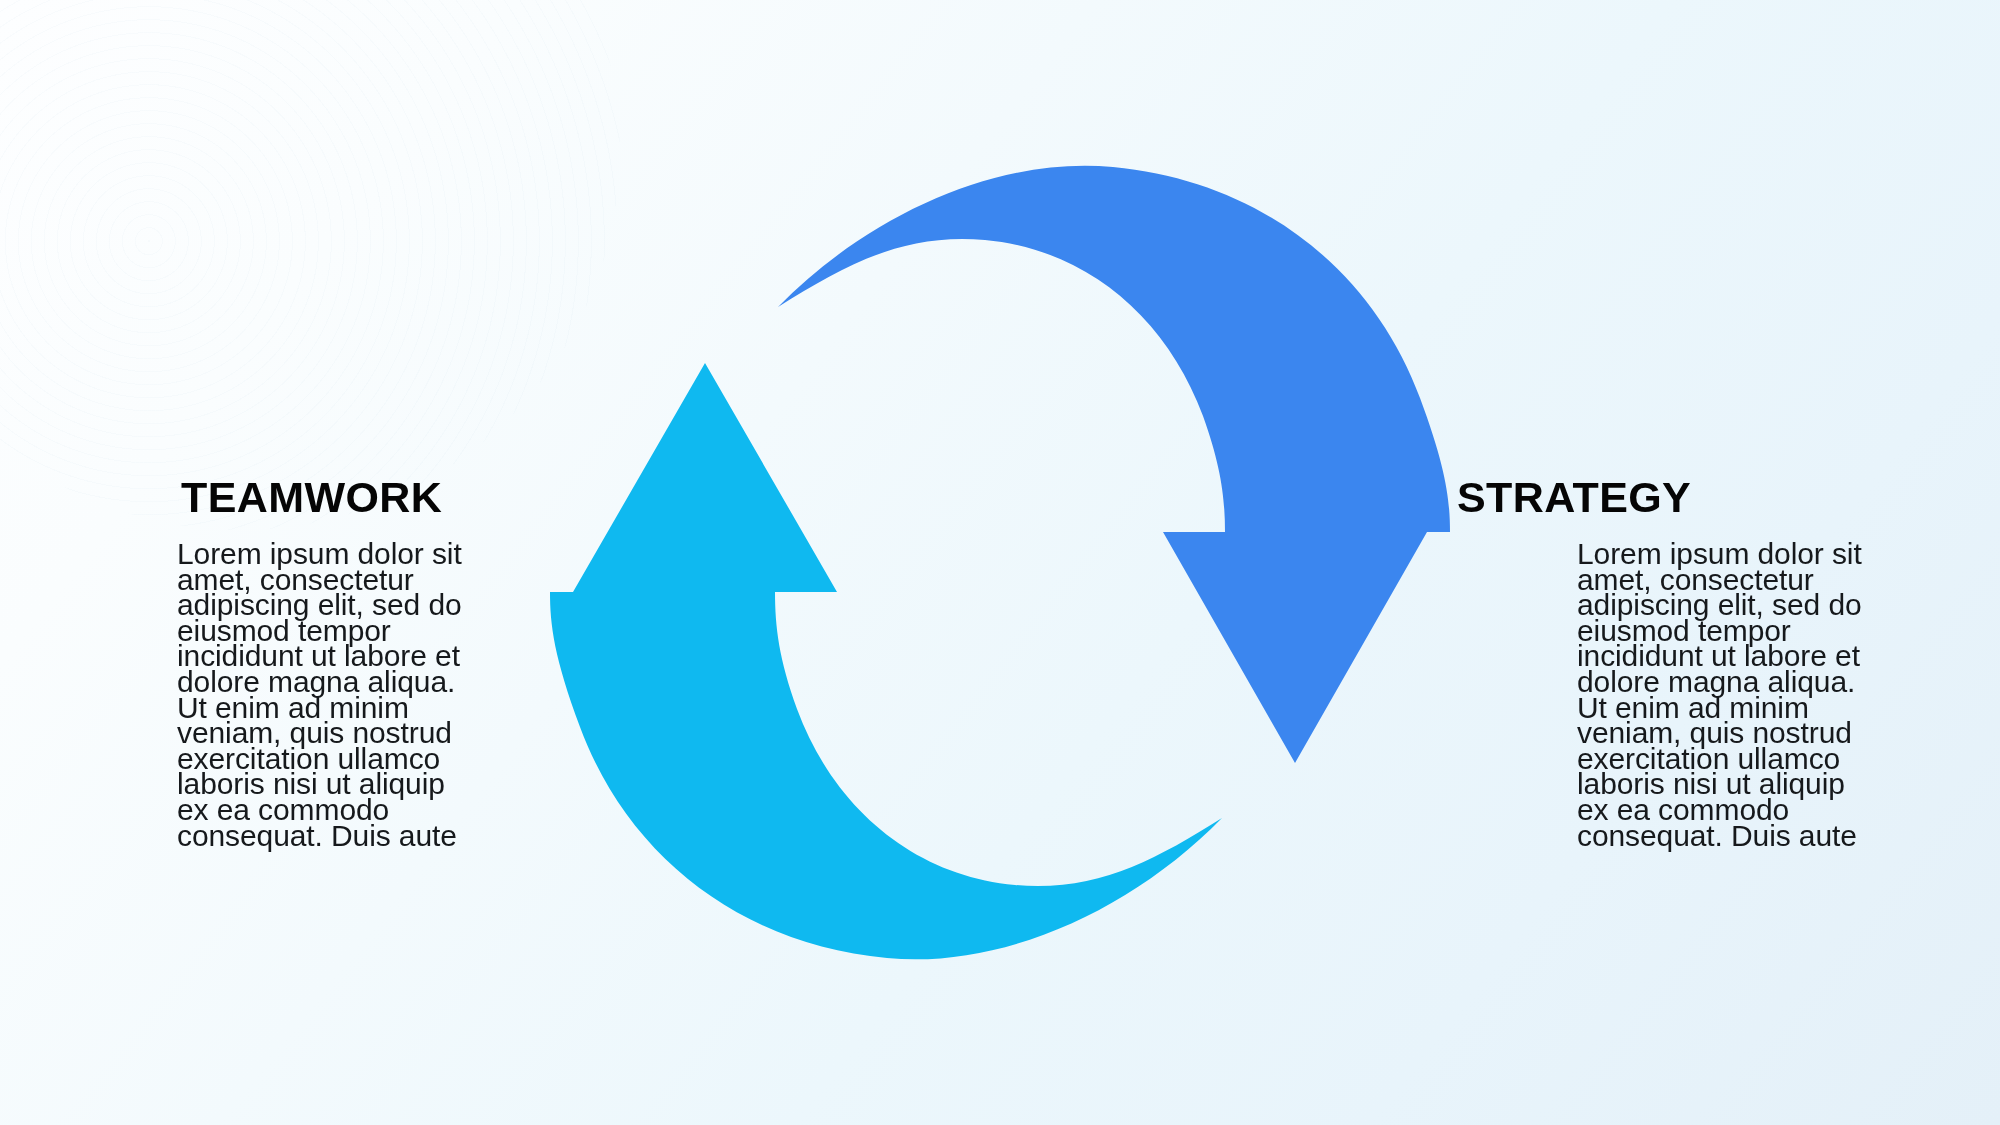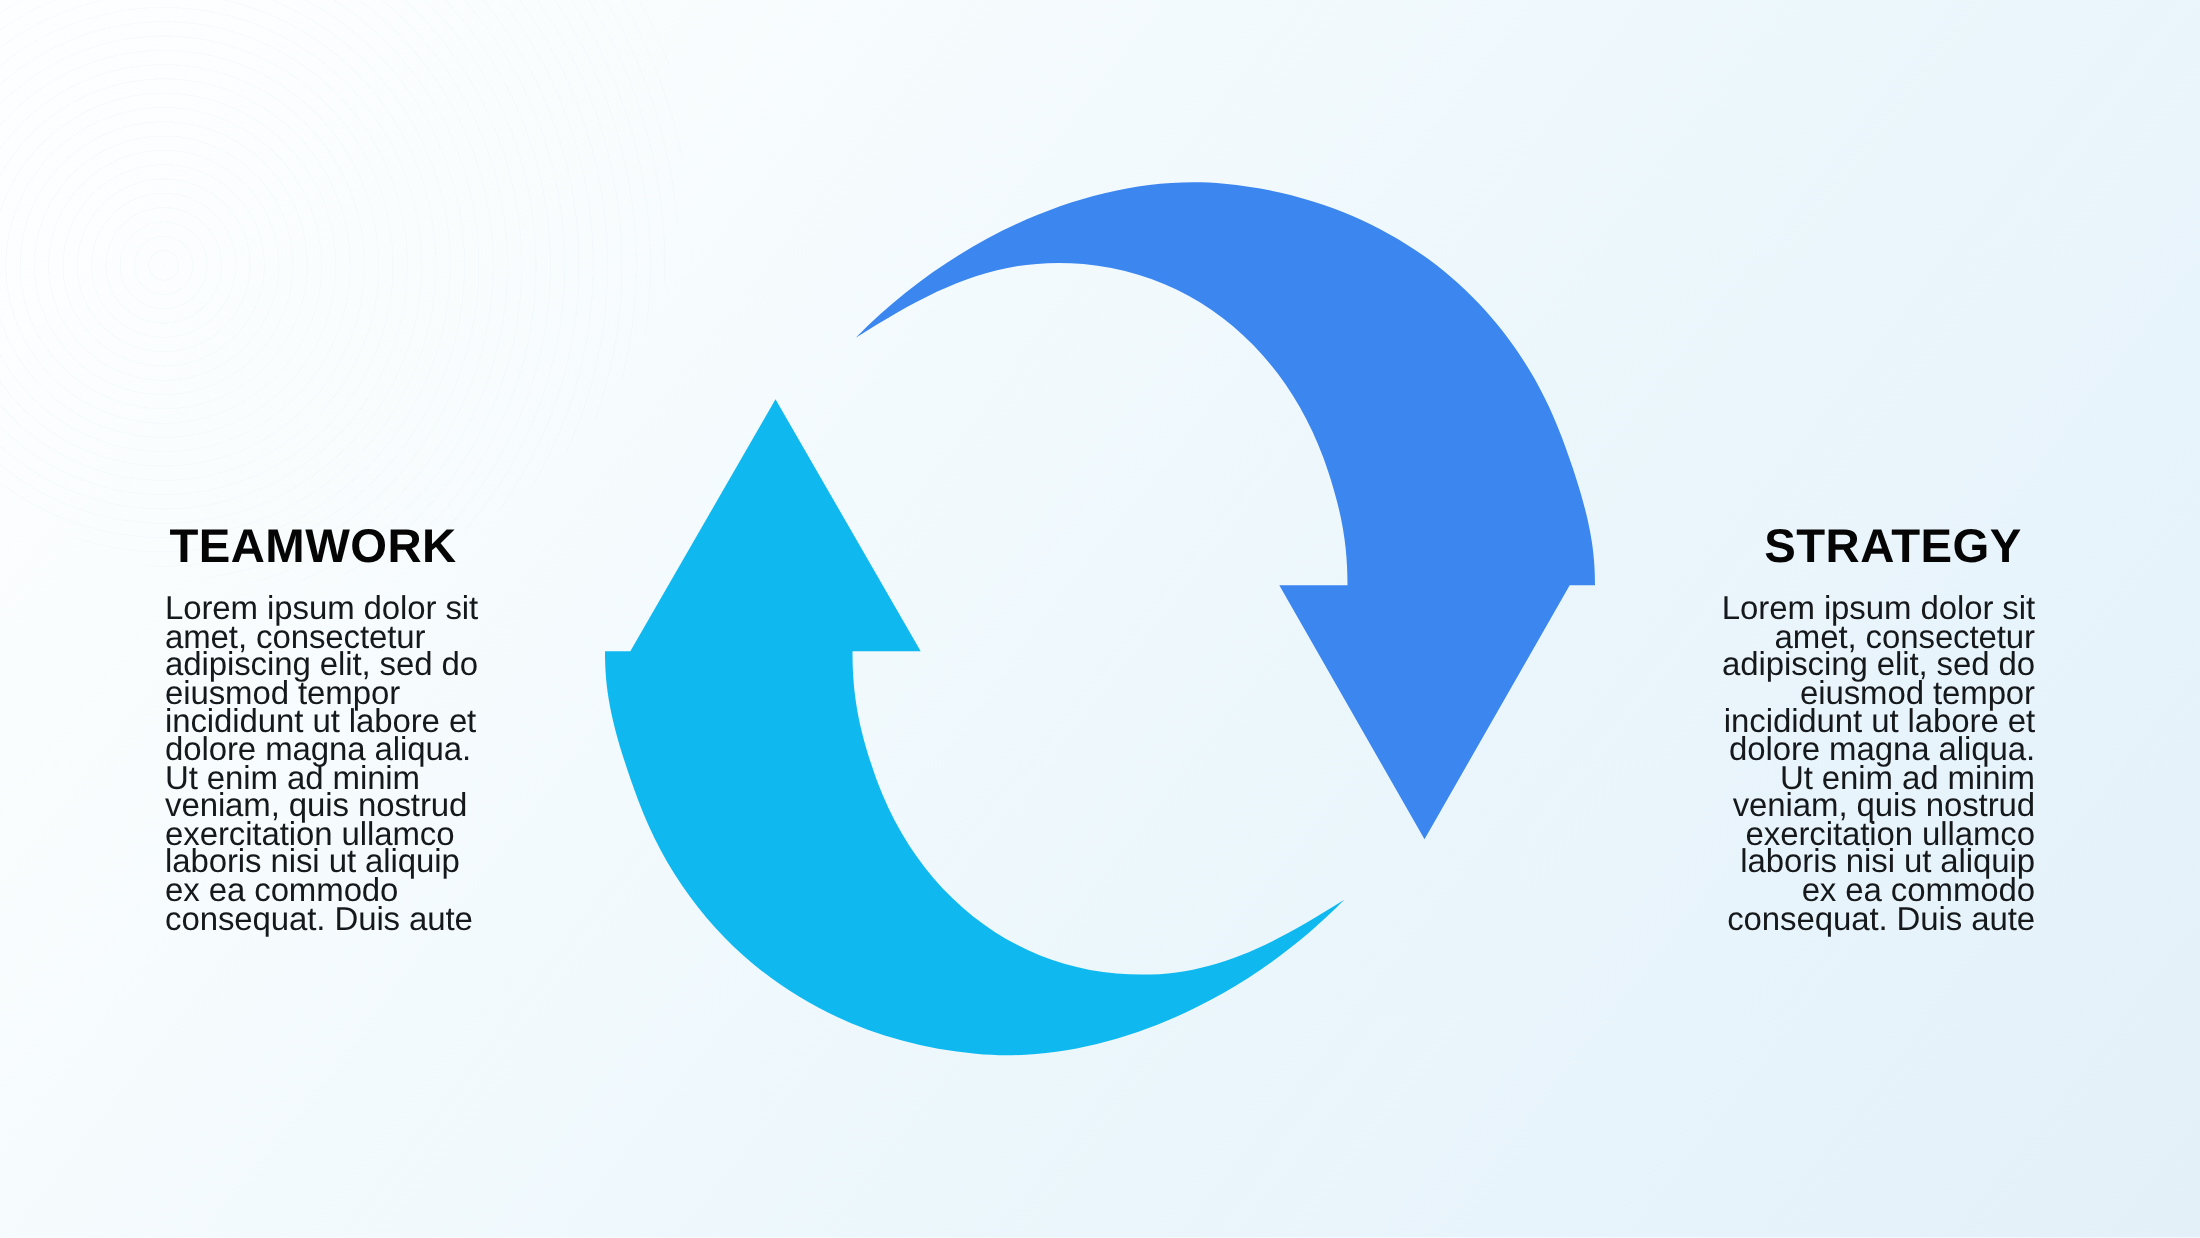--- a/index.html
+++ b/index.html
@@ -50,24 +50,25 @@
     left: 0;
     top: 0;
     width: 2000px;
     height: 1125px;
   }
 
   .text-block {
     position: absolute;
     top: 476px;
     width: 420px;
+    margin-left: 27px;
   }
 
   #block-left  { left: 150px;  text-align: left;  }
-  #block-right { left: 1430px; text-align: right; }
+  #block-right { left: 1430px; text-align: left; }
 
   .block-title {
     margin: 0 0 22px 0;
     font-size: 43px;
     font-weight: bold;
     line-height: 1.0;
     letter-spacing: 0.4px;
     color: #050505;
     white-space: nowrap;
   }

